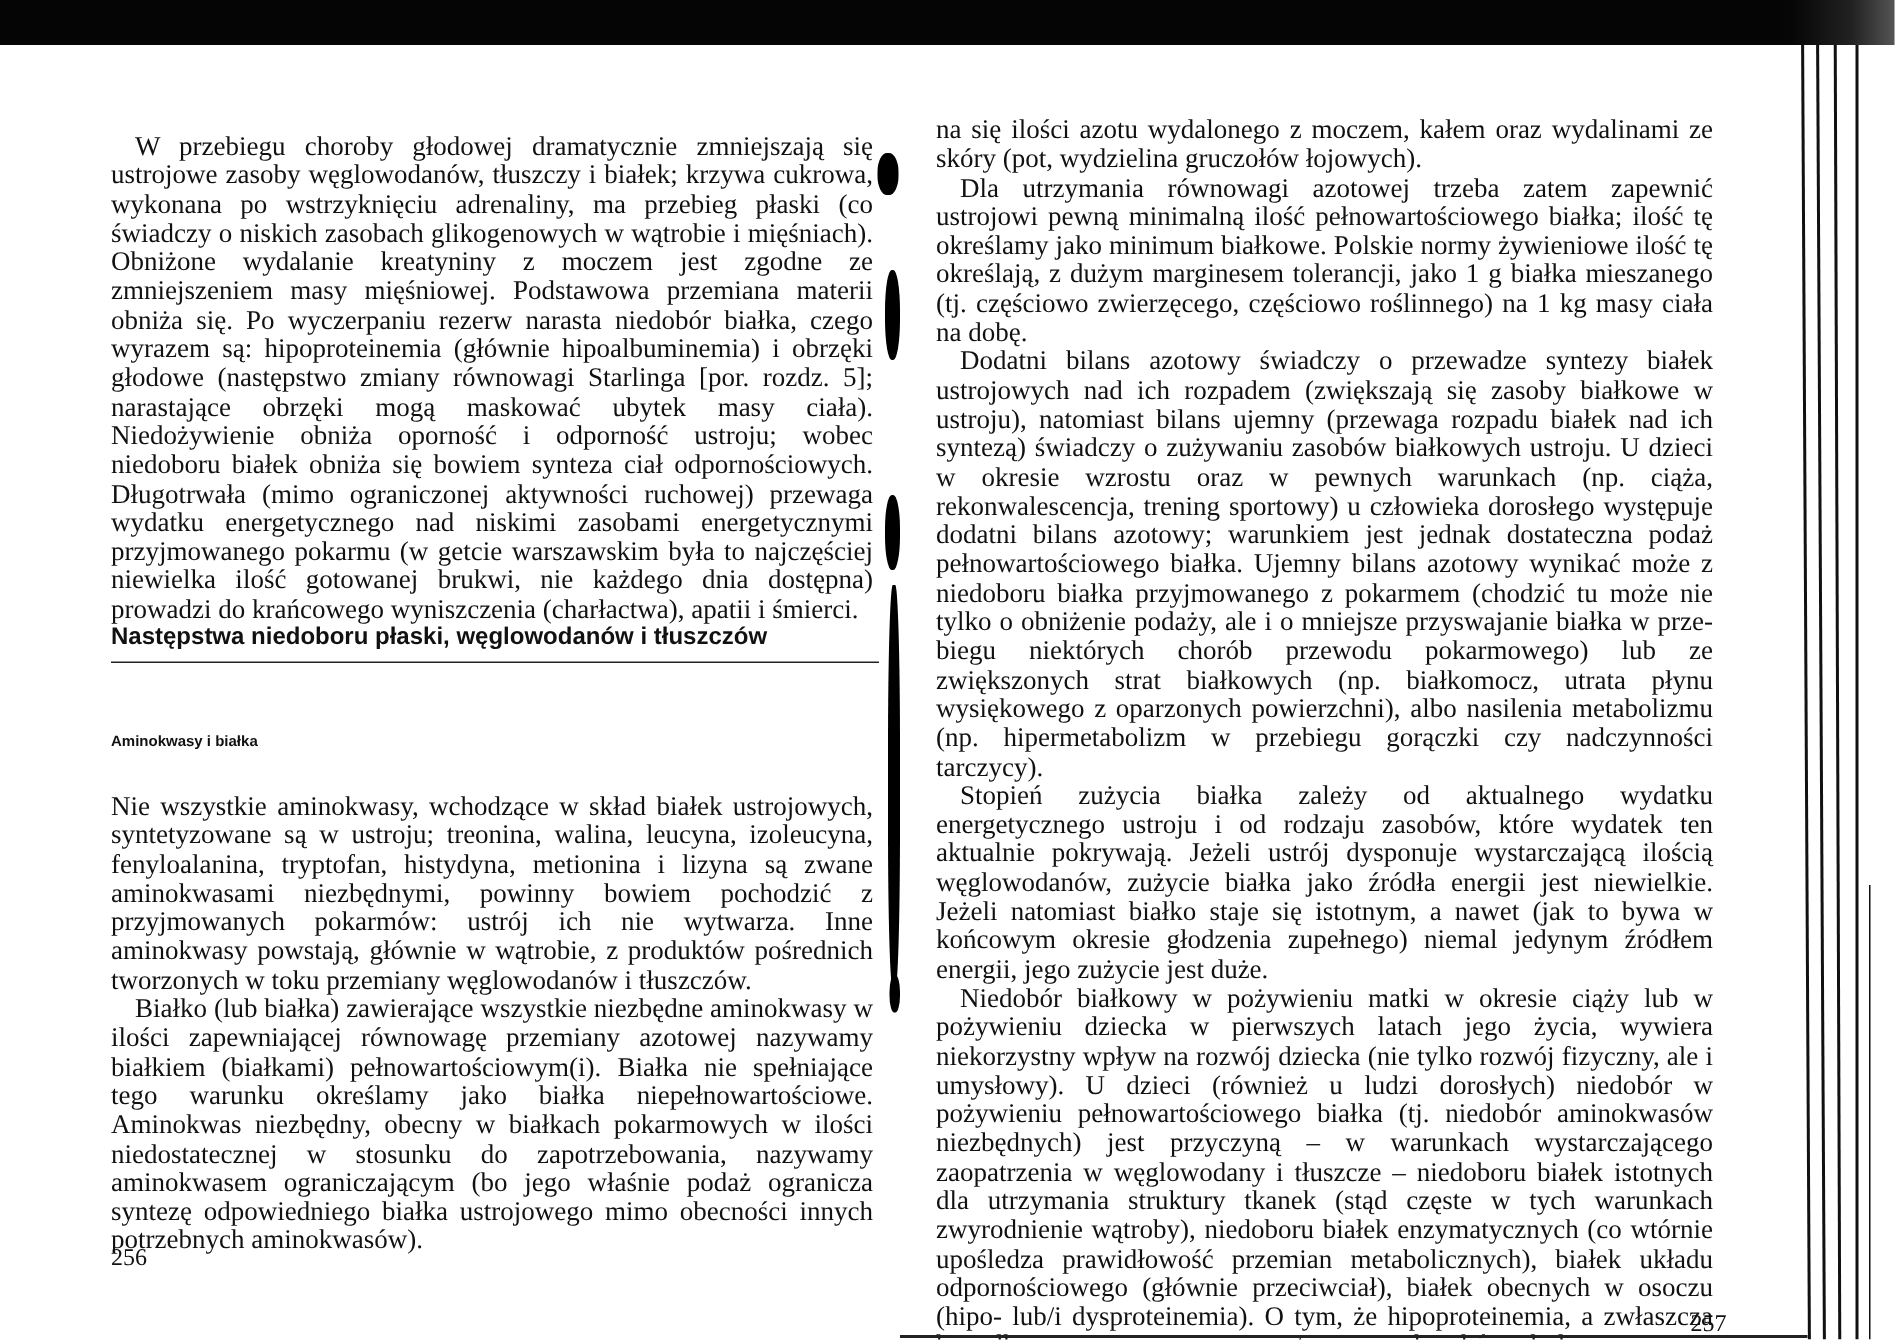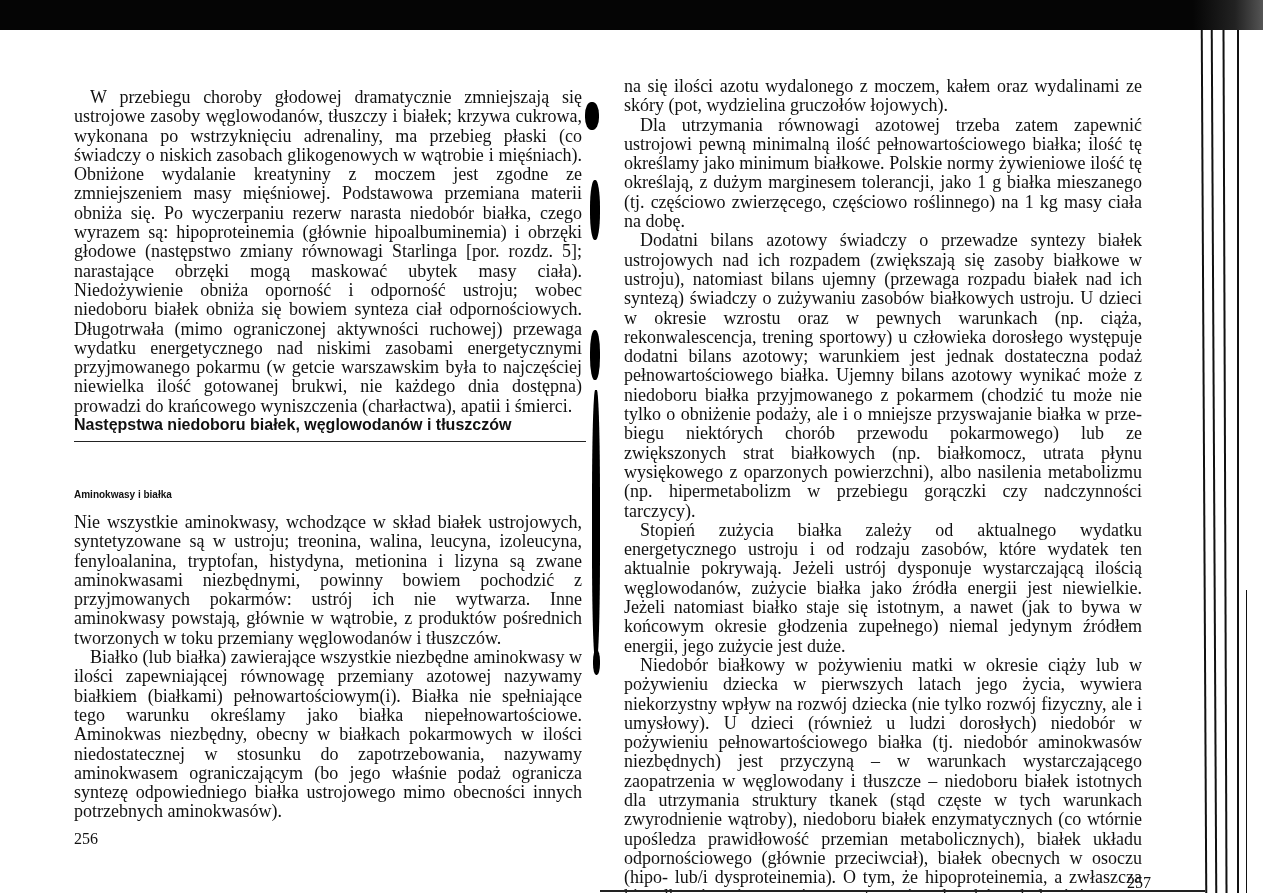--- a/index.html
+++ b/index.html
@@ -48,29 +48,29 @@
 <body>
 
 <div class="top-band"></div>
 
 <div class="page left">
   <div class="col" style="top:58px;">
     <p>W przebiegu choroby głodowej dramatycznie zmniejszają się ustrojowe zasoby węglowodanów, tłuszczy i białek; krzywa cukrowa, wykonana po wstrzyknięciu adrenaliny, ma przebieg płaski (co świadczy o niskich zaso­bach glikogenowych w wątrobie i mięśniach). Obniżone wydalanie kreaty­niny z moczem jest zgodne ze zmniejszeniem masy mięśniowej. Podstawo­wa przemiana materii obniża się. Po wyczerpaniu rezerw narasta niedobór białka, czego wyrazem są: hipoproteinemia (głównie hipoalbuminemia) i obrzęki głodowe (następstwo zmiany równowagi Starlinga [por. rozdz. 5]; narastające obrzęki mogą maskować ubytek masy ciała). Niedożywienie obniża oporność i odporność ustroju; wobec niedoboru białek obniża się bowiem synteza ciał odpornościowych. Długotrwała (mimo ograniczonej aktywności ruchowej) przewaga wydatku energetycznego nad niskimi zaso­bami energetycznymi przyjmowanego pokarmu (w getcie warszawskim była to najczęściej niewielka ilość gotowanej brukwi, nie każdego dnia dostępna) prowadzi do krańcowego wyniszczenia (charłactwa), apatii i śmierci.</p>
   </div>
 
   <div class="h-sec" style="top:385px;">
-    <div class="h-title">Następstwa niedoboru białek, węglowodanów i tłuszczów</div>
+    <div class="h-title">Następstwa niedoboru płaski, węglowodanów i tłuszczów</div>
     <div class="h-rule"></div>
   </div>
 
   <div class="h-sec" style="top:456px;">
     <div class="h-sub-title">Aminokwasy i białka</div>
   </div>
 
-  <div class="col" style="top:483px;">
+  <div class="col" style="top:498px;">
     <p class="noindent">Nie wszystkie aminokwasy, wchodzące w skład białek ustrojowych, synte­tyzowane są w ustroju; treonina, walina, leucyna, izoleucyna, fenyloalanina, tryptofan, histydyna, metionina i lizyna są zwane aminokwasami niezbęd­nymi, powinny bowiem pochodzić z przyjmowanych pokarmów: ustrój ich nie wytwarza. Inne aminokwasy powstają, głównie w wątrobie, z produk­tów pośrednich tworzonych w toku przemiany węglowodanów i tłuszczów.</p>
     <p>Białko (lub białka) zawierające wszystkie niezbędne aminokwasy w ilo­ści zapewniającej równowagę przemiany azotowej nazywamy białkiem (biał­kami) pełnowartościowym(i). Białka nie spełniające tego warunku określa­my jako białka niepełnowartościowe. Aminokwas niezbędny, obecny w biał­kach pokarmowych w ilości niedostatecznej w stosunku do zapotrzebowa­nia, nazywamy aminokwasem ograniczającym (bo jego właśnie podaż ogra­nicza syntezę odpowiedniego białka ustrojowego mimo obecności innych potrzebnych aminokwasów).</p>
   </div>
 
   <div class="page-num" style="left:74px; top:800px;">256</div>
 
   <div class="spine-blob" style="left:585px; top:72px; width:14px; height:28px;"></div>
   <div class="spine-blob" style="left:590px; top:150px; width:10px; height:60px;"></div>
   <div class="spine-blob" style="left:590px; top:300px; width:10px; height:50px;"></div>
   <div class="spine-blob" style="left:592px; top:360px; width:8px; height:270px; border-radius:40%;"></div>

